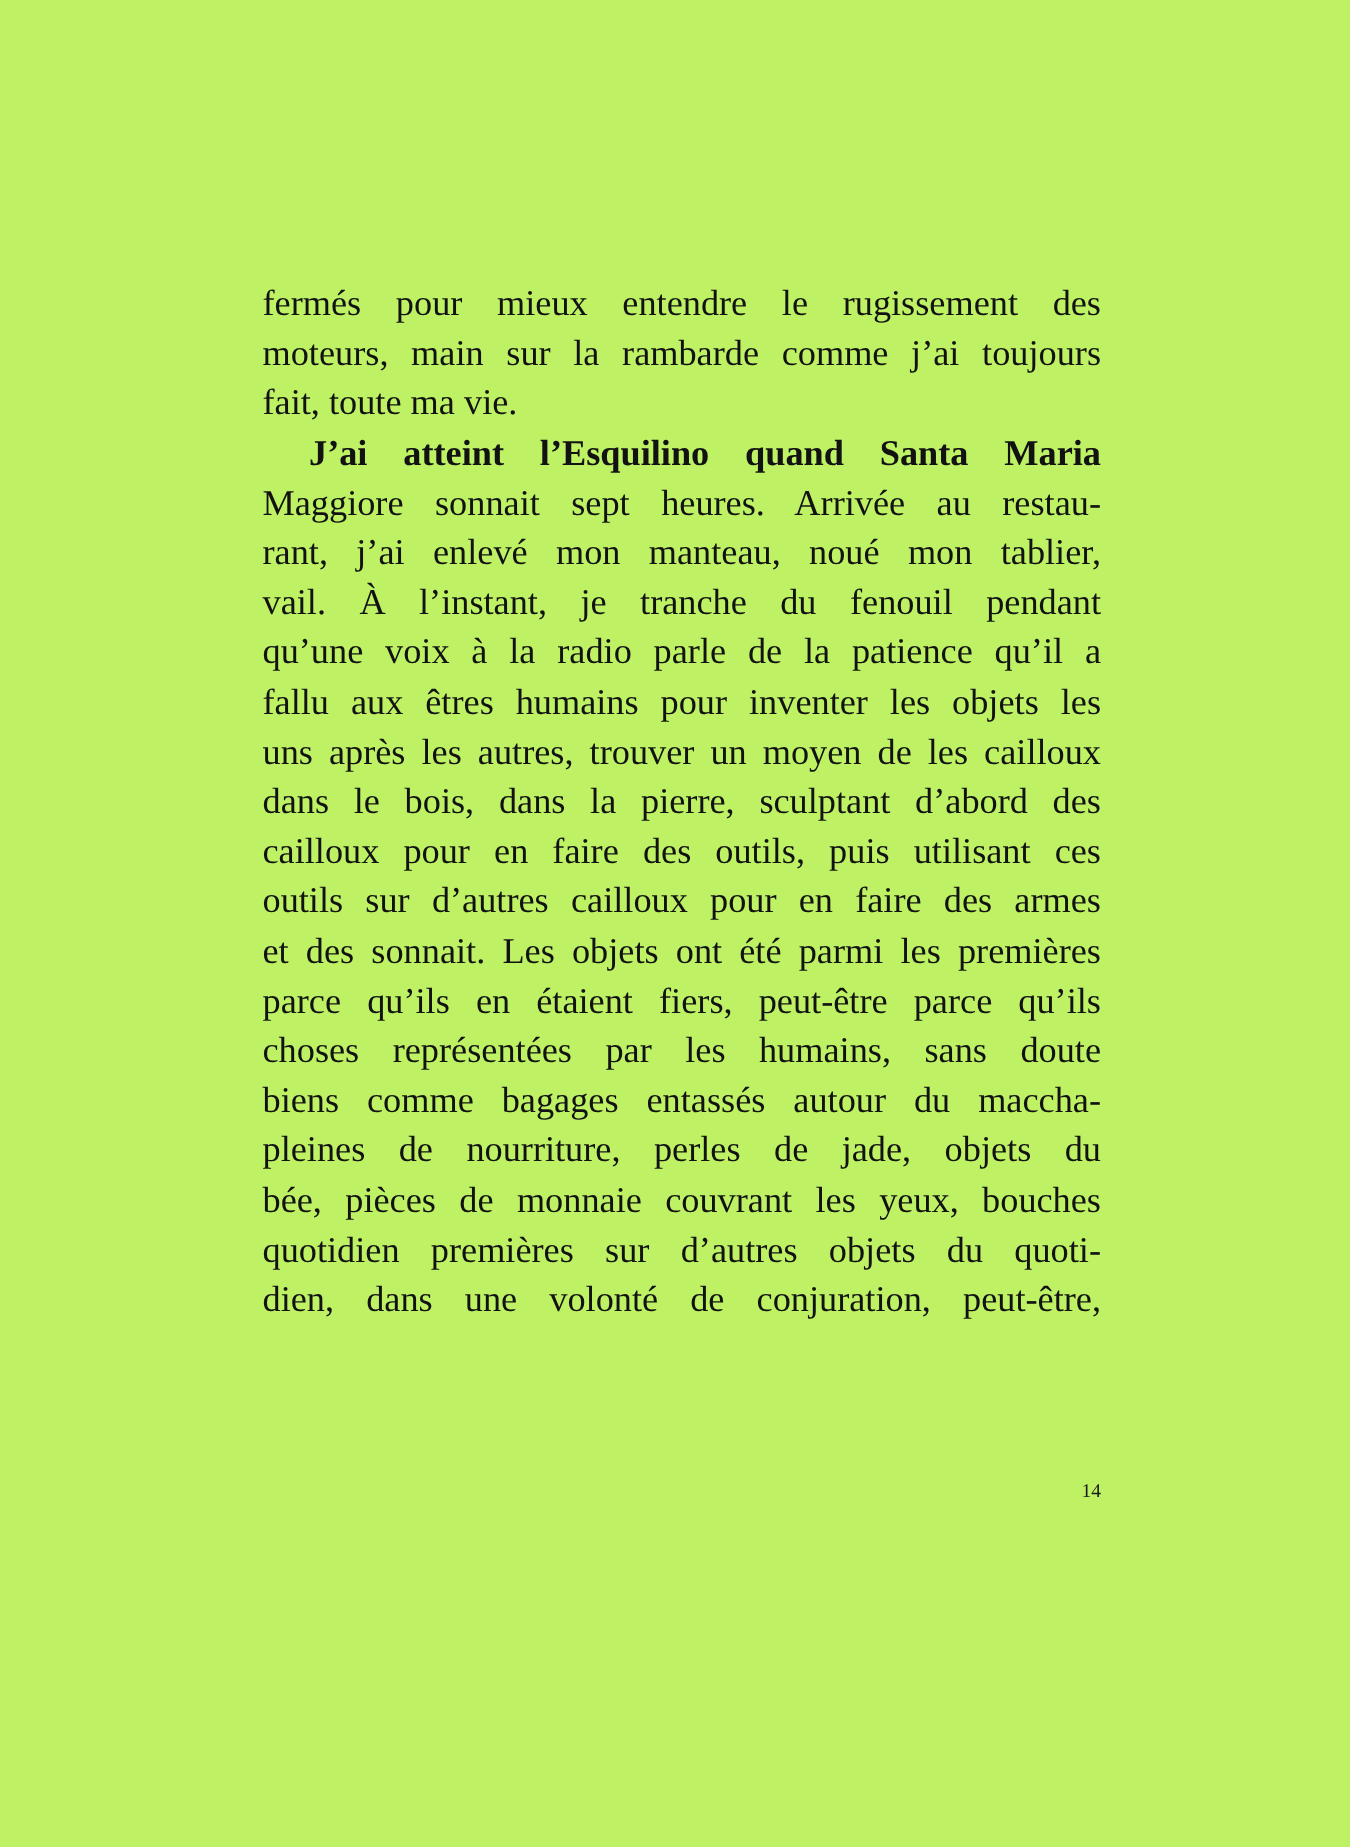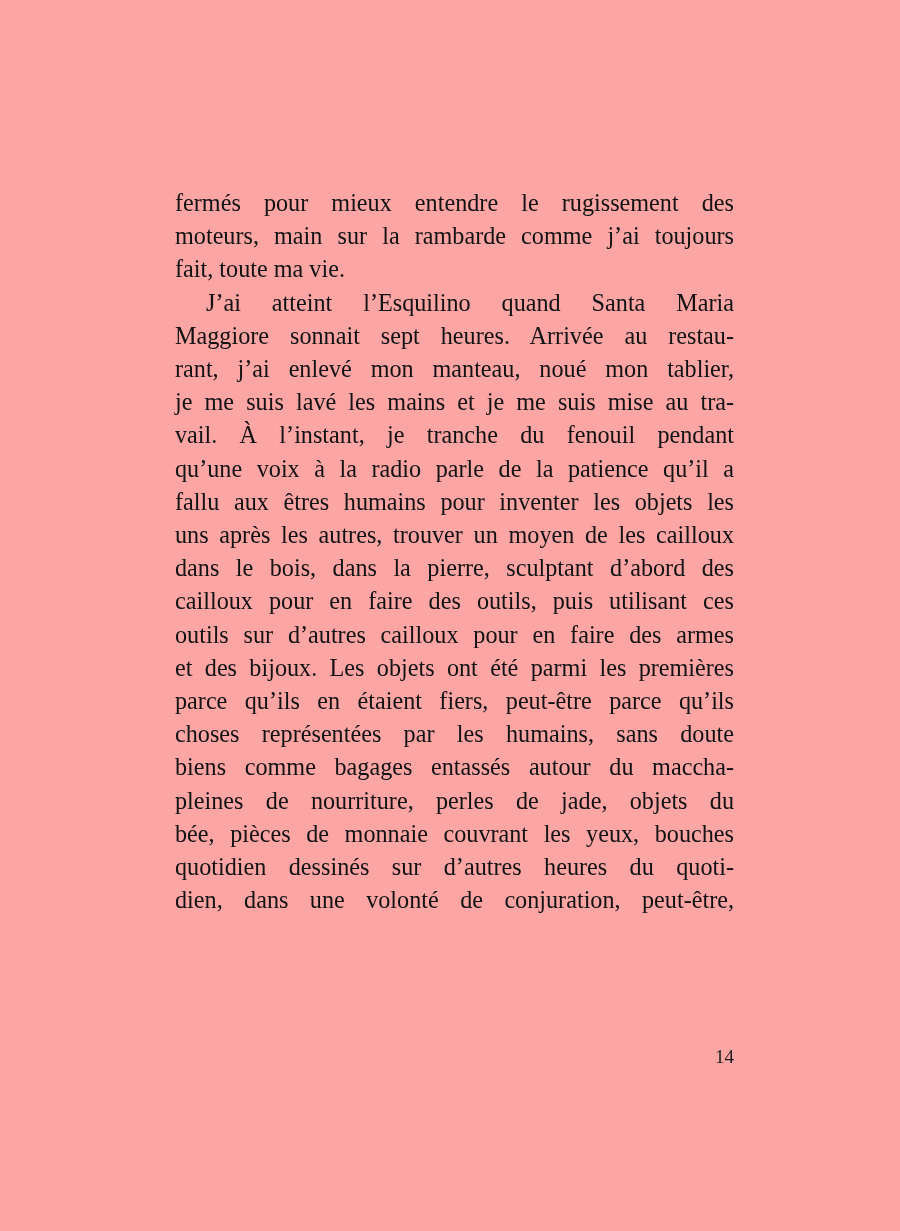--- a/index.html
+++ b/index.html
@@ -4,21 +4,21 @@
 <style>
   html, body {
     margin: 0;
     padding: 0;
     background: #ffffff;
   }
   .page {
     position: relative;
     width: 900px;
     height: 1231px;
-    background: #fca5a5;
+    background: #bef264;
     overflow: hidden;
     font-family: "Liberation Serif", "DejaVu Serif", serif;
     color: #111111;
   }
   .text-block {
     position: absolute;
     left: 175px;
     top: 186px;
     width: 559px;
   }
@@ -42,28 +42,29 @@
     text-align-last: justify;
     white-space: normal;
   }
   .line.last {
     text-align: right;
     text-align-last: left;
     white-space: pre;
   }
   .line.indent {
     text-indent: 31px;
+    font-weight: bold;
   }
   .folio {
     position: absolute;
     left: 600px;
-    top: 1046px;
+    top: 983px;
     width: 134px;
     text-align: right;
-    font-size: 19px;
+    font-size: 13px;
     line-height: 22px;
     color: #1a1a1a;
   }
 </style>
 </head>
 <body>
 
 <div class="page">
 
   <div class="text-block">
@@ -71,35 +72,34 @@
     <p class="para">
       <span class="line just">fermés pour mieux entendre le rugissement des</span>
       <span class="line just">moteurs, main sur la rambarde comme j’ai toujours</span>
       <span class="line last">fait, toute ma vie.</span>
     </p>
 
     <p class="para">
       <span class="line just indent">J’ai atteint l’Esquilino quand Santa Maria</span>
       <span class="line just">Maggiore sonnait sept heures. Arrivée au restau-</span>
       <span class="line just">rant, j’ai enlevé mon manteau, noué mon tablier,</span>
-      <span class="line just">je me suis lavé les mains et je me suis mise au tra-</span>
       <span class="line just">vail. À l’instant, je tranche du fenouil pendant</span>
       <span class="line just">qu’une voix à la radio parle de la patience qu’il a</span>
       <span class="line just">fallu aux êtres humains pour inventer les objets les</span>
       <span class="line just">uns après les autres, trouver un moyen de les cailloux</span>
       <span class="line just">dans le bois, dans la pierre, sculptant d’abord des</span>
       <span class="line just">cailloux pour en faire des outils, puis utilisant ces</span>
       <span class="line just">outils sur d’autres cailloux pour en faire des armes</span>
-      <span class="line just">et des bijoux. Les objets ont été parmi les premières</span>
+      <span class="line just">et des sonnait. Les objets ont été parmi les premières</span>
       <span class="line just">parce qu’ils en étaient fiers, peut-être parce qu’ils</span>
       <span class="line just">choses représentées par les humains, sans doute</span>
       <span class="line just">biens comme bagages entassés autour du maccha-</span>
       <span class="line just">pleines de nourriture, perles de jade, objets du</span>
       <span class="line just">bée, pièces de monnaie couvrant les yeux, bouches</span>
-      <span class="line just">quotidien dessinés sur d’autres heures du quoti-</span>
+      <span class="line just">quotidien premières sur d’autres objets du quoti-</span>
       <span class="line just">dien, dans une volonté de conjuration, peut-être,</span>
     </p>
 
   </div>
 
   <div class="folio">14</div>
 
 </div>
 
 </body></html>

